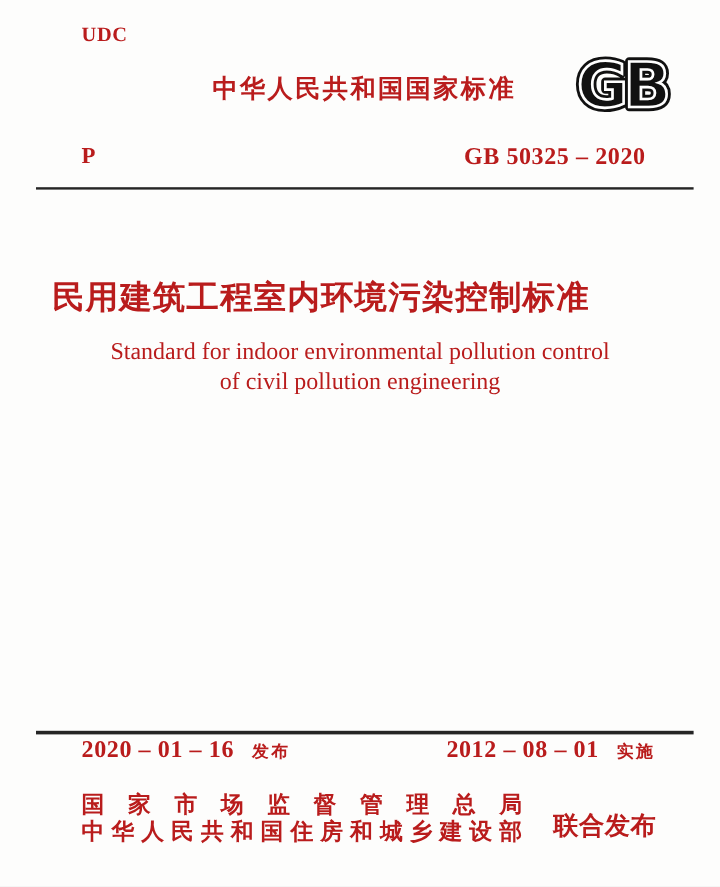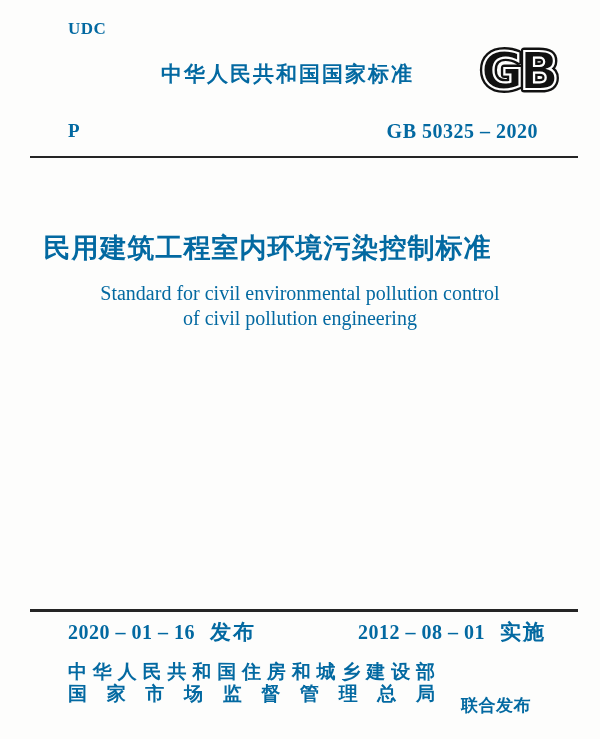--- a/index.html
+++ b/index.html
@@ -2,34 +2,34 @@
 <html><head>
 <meta charset="utf-8">
 <style>
   html, body { margin: 0; padding: 0; background: #e8e8e8; }
   .page {
     position: relative;
     width: 600px;
     height: 739px;
     margin: 0 auto;
     background: #fdfdfc;
-    color: #0369a1;
+    color: #b91c1c;
     font-family: "Liberation Serif", "DejaVu Serif", serif;
     overflow: hidden;
   }
   
   .udc {
     position: absolute; left: 68px; top: 19px;
     font-weight: bold; font-size: 17px; letter-spacing: 0.5px;
   }
   .std-type {
     position: absolute; left: 0; top: 60px; width: 575px;
     text-align: center;
     font-family: "Liberation Sans", "DejaVu Sans", sans-serif;
-    font-weight: bold; font-size: 21px; letter-spacing: 2px;
+    font-weight: bold; font-size: 21px; letter-spacing: 2px; padding-left: 16px;
   }
   .gb-logo {
     position: absolute; top: 43px; right: 18px;
     width: 126px; height: 54px;
   }
   .p-class {
     position: absolute; left: 68px; top: 120px;
     font-weight: bold; font-size: 19px;
   }
   .std-number {
@@ -52,38 +52,38 @@
   }
   
   .dates {
     position: absolute; left: 68px; right: 54px; top: 574px;
     display: flex; justify-content: space-between; align-items: baseline; gap: 22px;
   }
   .date-item { display: flex; align-items: baseline; }
   .date-num { font-weight: bold; font-size: 20px; letter-spacing: 0.5px; }
   .date-label {
     font-family: "Liberation Sans", "DejaVu Sans", sans-serif;
-    font-weight: bold; font-size: 21px; margin-left: 15px; letter-spacing: 2px; margin-top: 44px;
+    font-weight: bold; font-size: 14px; margin-left: 15px; letter-spacing: 2px; margin-top: 44px;
   }
   
   .publishers {
     position: absolute; left: 68px; top: 661px; width: 367px;
     font-family: "Liberation Sans", "DejaVu Sans", sans-serif;
     font-weight: bold; font-size: 19px; line-height: 22px;
   }
   .pub-line {
     text-align: justify;
     text-align-last: justify;
     text-justify: inter-character;
     word-break: keep-all;
   }
   .joint-label {
-    position: absolute; left: 461px; top: 694px;
+    position: absolute; left: 461px; top: 674px;
     font-family: "Liberation Sans", "DejaVu Sans", sans-serif;
-    font-weight: bold; font-size: 17px; letter-spacing: 0.5px;
+    font-weight: bold; font-size: 21px; letter-spacing: 0.5px;
   }
 </style>
 </head>
 <body>
 
 <div class="page">
 
   <div class="udc">UDC</div>
 
   <div class="std-type">中华人民共和国国家标准</div>
@@ -99,37 +99,37 @@
 
   <div class="p-class">P</div>
 
   <div class="std-number">GB 50325 – 2020</div>
 
   <div class="rule rule-top"></div>
 
   <div class="title-cn">民用建筑工程室内环境污染控制标准</div>
 
   <div class="title-en">
-    <div>Standard for civil environmental pollution control</div>
+    <div>Standard for indoor environmental pollution control</div>
     <div>of civil pollution engineering</div>
   </div>
 
   <div class="dates">
     <div class="date-item">
       <span class="date-num">2020 – 01 – 16</span>
       <span class="date-label">发布</span>
     </div>
     <div class="date-item">
       <span class="date-num">2012 – 08 – 01</span>
       <span class="date-label">实施</span>
     </div>
   </div>
 
   <div class="rule rule-bottom"></div>
 
   <div class="publishers">
+    <div class="pub-line">国家市场监督管理总局</div>
     <div class="pub-line">中华人民共和国住房和城乡建设部</div>
-    <div class="pub-line">国家市场监督管理总局</div>
   </div>
 
   <div class="joint-label">联合发布</div>
 
 </div>
 
 </body></html>

